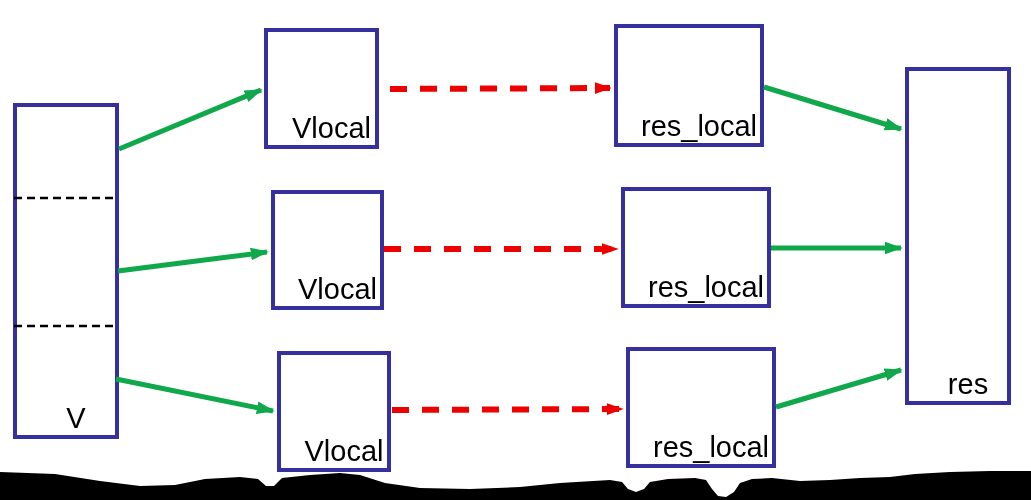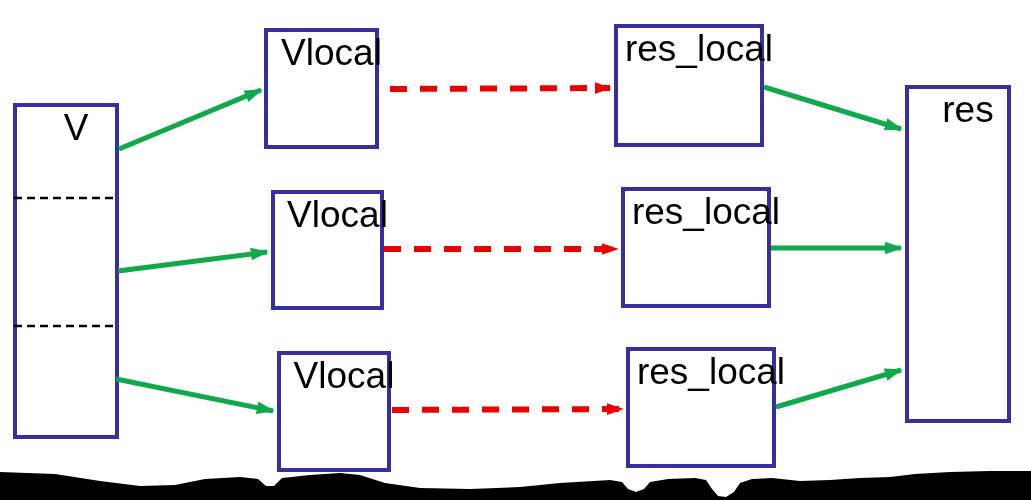--- a/index.html
+++ b/index.html
@@ -14,39 +14,39 @@
     height: 500px;
     background: #ffffff;
     overflow: hidden;
   }
   .node {
     position: absolute;
     box-sizing: border-box;
     border: 4px solid #35309E;
     background: #ffffff;
     display: flex;
-    align-items: flex-start;
+    align-items: flex-end;
     justify-content: center;
-    font-size: 37px;
+    font-size: 29px;
     color: #000000;
     letter-spacing: 0;
     padding-left: 20px;
   }
   
   .node-v        { left: 13px;  top: 103px; width: 106px; height: 336px; }
   
   .node-vlocal-1 { left: 264px; top: 28px;  width: 115px; height: 121px; }
   .node-vlocal-2 { left: 271px; top: 190px; width: 113px; height: 120px; }
   .node-vlocal-3 { left: 277px; top: 351px; width: 114px; height: 121px; }
   
   .node-res-local-1 { left: 614px; top: 24px;  width: 150px; height: 123px; }
   .node-res-local-2 { left: 621px; top: 187px; width: 150px; height: 121px; }
   .node-res-local-3 { left: 626px; top: 347px; width: 150px; height: 121px; }
   
-  .node-res      { left: 905px; top: 85px;  width: 106px; height: 338px; }
+  .node-res      { left: 905px; top: 67px;  width: 106px; height: 338px; }
 
   .edge-layer {
     position: absolute;
     left: 0;
     top: 0;
     width: 1031px;
     height: 500px;
     pointer-events: none;
   }
 </style>

